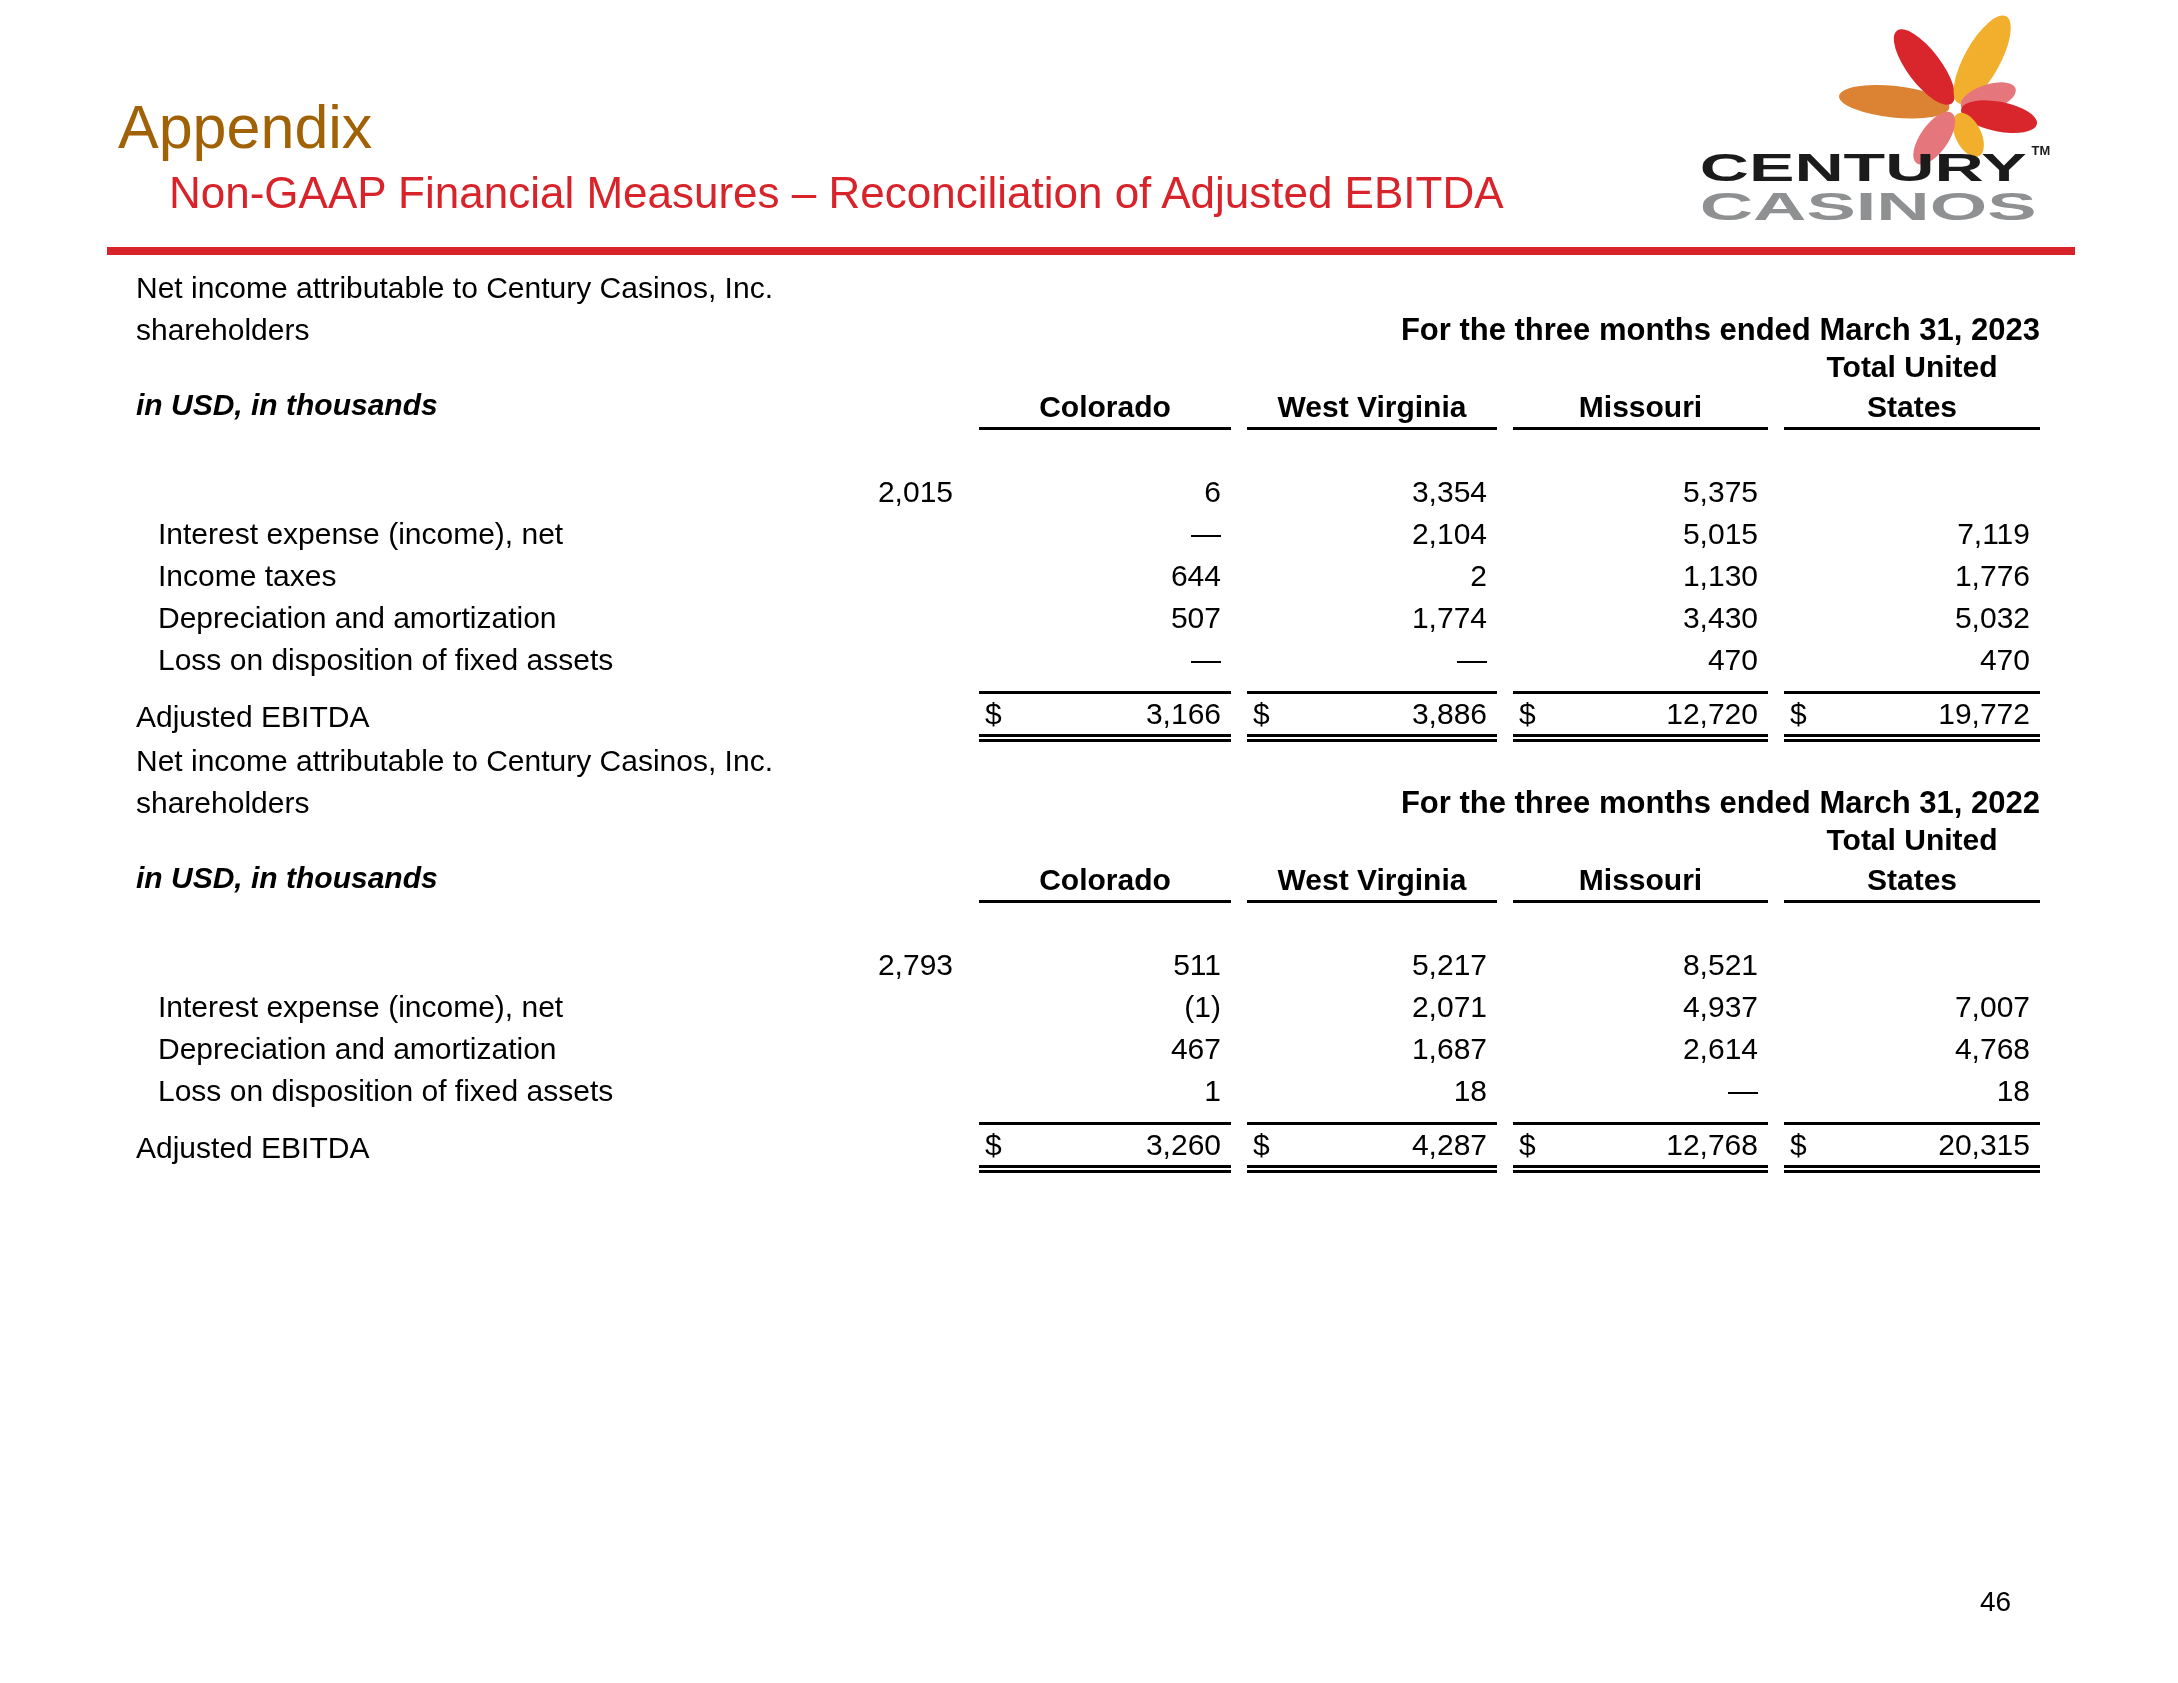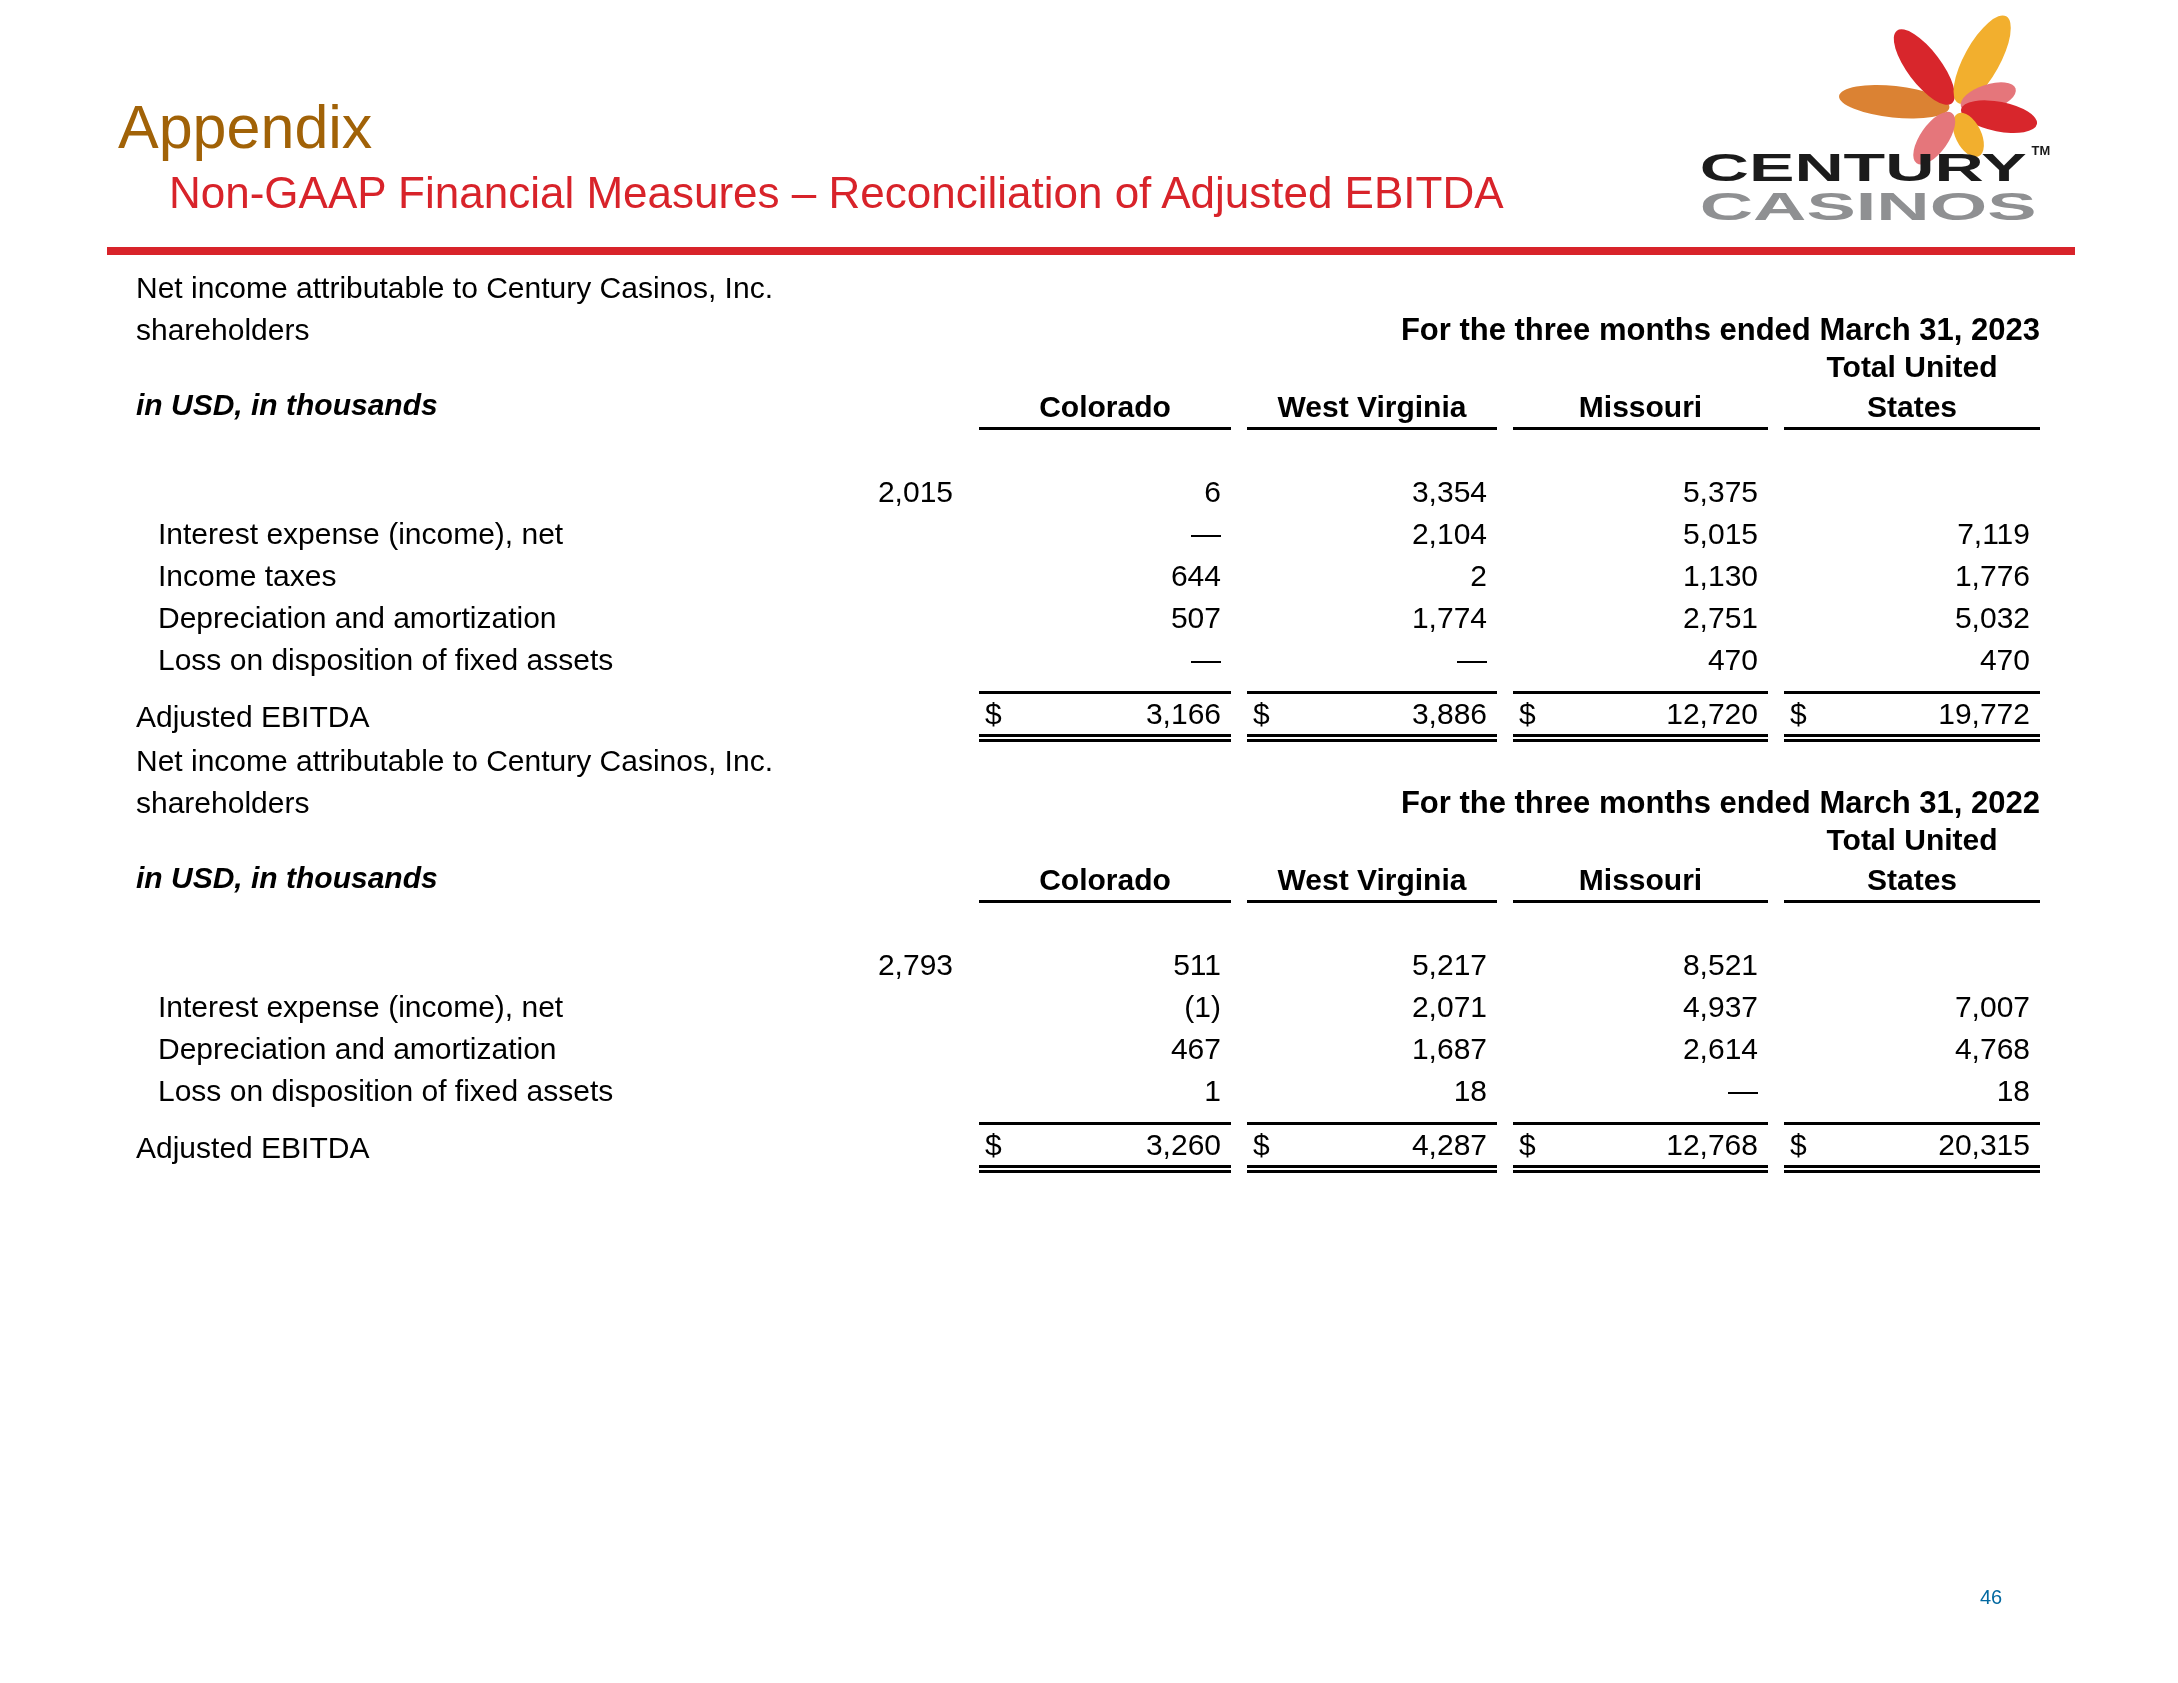--- a/index.html
+++ b/index.html
@@ -130,22 +130,22 @@
     justify-content: space-between;
     padding: 0 10px 0 6px;
     white-space: nowrap;
   }
 
   
   .page-number {
     position: absolute;
     left: 1980px;
     top: 1586px;
-    font-size: 20px;
-    color: #0369a1;
+    font-size: 28px;
+    color: #000000;
   }
 </style>
 </head>
 <body>
 
 <div class="sheet">
 
   <h1 class="page-title">Appendix</h1>
   <h2 class="page-subtitle">Non-GAAP Financial Measures – Reconciliation of Adjusted EBITDA</h2>
   <div class="red-rule"></div>
@@ -219,21 +219,21 @@
 
     <div class="lbl ind">Income taxes</div>
     <div class="val">644</div>
     <div class="val">2</div>
     <div class="val">1,130</div>
     <div class="val">1,776</div>
 
     <div class="lbl ind">Depreciation and amortization</div>
     <div class="val">507</div>
     <div class="val">1,774</div>
-    <div class="val">2,751</div>
+    <div class="val">3,430</div>
     <div class="val">5,032</div>
 
     <div class="lbl ind">Loss on disposition of fixed assets</div>
     <div class="val">—</div>
     <div class="val">—</div>
     <div class="val">470</div>
     <div class="val">470</div>
 
     <div class="gap-row"></div>
 

